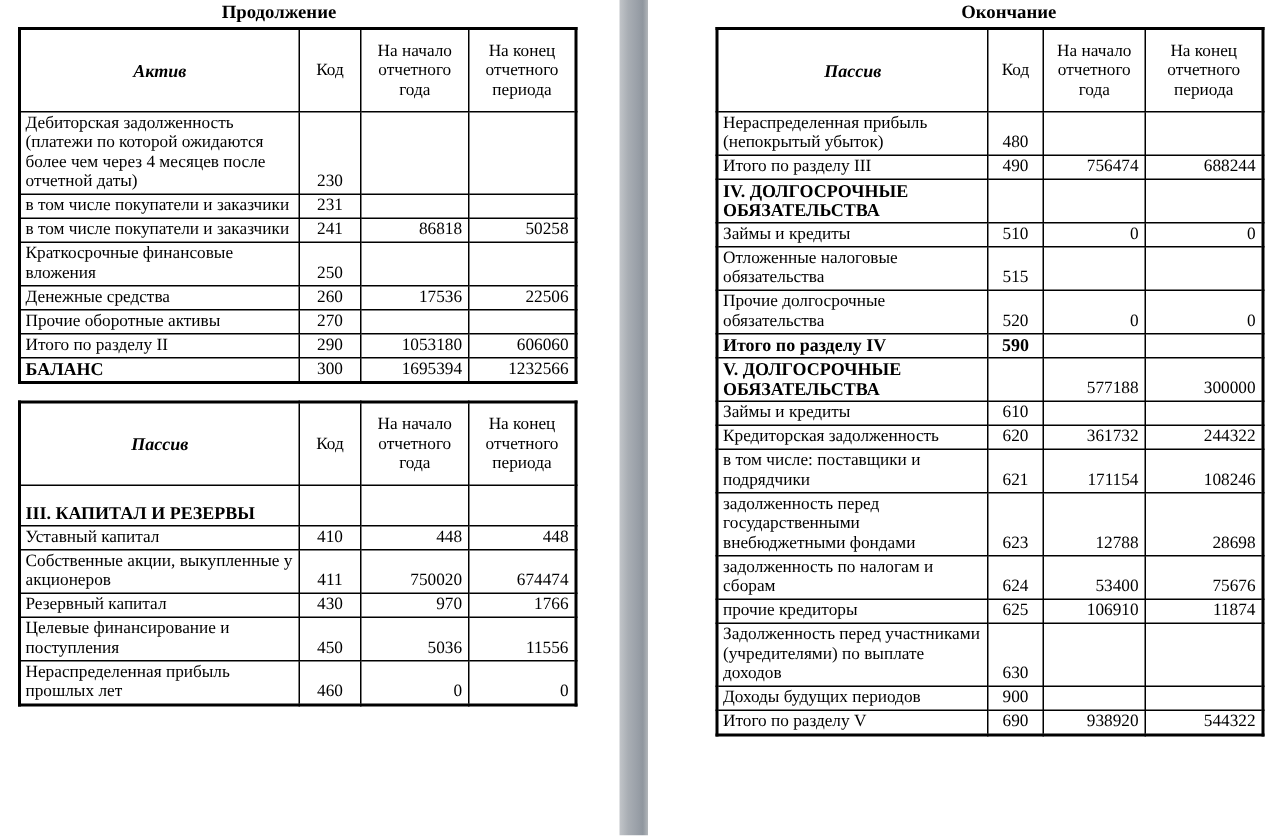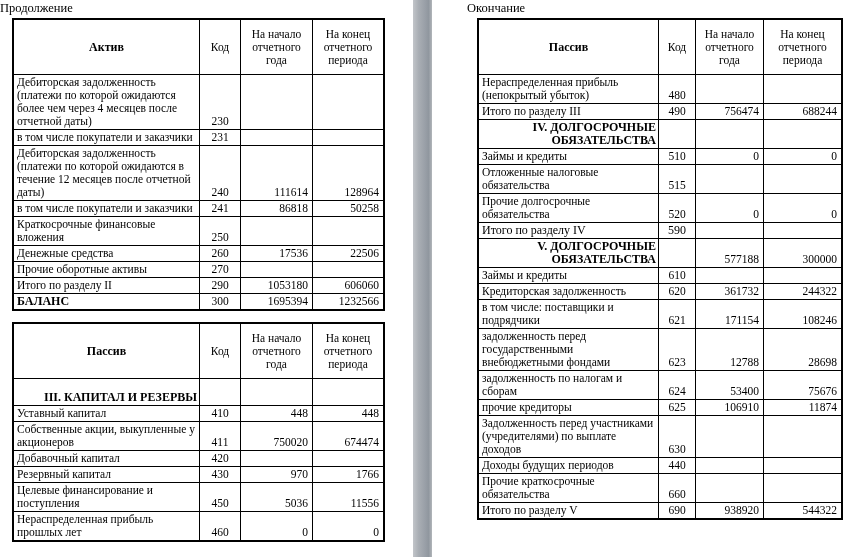--- a/index.html
+++ b/index.html
@@ -13,22 +13,23 @@
   }
   .page{position:absolute;top:0;}
   .page-left{left:0;width:414px;}
   .page-right{left:432px;width:417px;}
   .gutter{
     position:absolute;left:413px;top:0;width:19px;height:557px;
     background:linear-gradient(90deg,#c2c5c9 0%,#a9aeb4 30%,#9aa0a8 62%,#90979f 82%,#b2b6ba 100%);
   }
   .caption{
     font-size:12.5px;line-height:14px;
-    text-align:left;
+    text-align:center;
     padding:1px 2px 3px 0;
+    font-weight:bold;
   }
   .caption-left{width:374px;box-sizing:border-box;}
   .caption-right{width:413px;box-sizing:border-box;margin-left:35px;}
   table.tbl{
     border-collapse:collapse;
     table-layout:fixed;
     border:2px solid #000;
   }
   .tbl-l{width:358px;margin-left:12px;}
   .tbl-r{width:351px;margin-left:45px;}
@@ -40,41 +41,41 @@
     word-wrap:break-word;
   }
   .tbl th{
     font-weight:normal;
     text-align:center;
     vertical-align:middle;
     height:50px;
     padding:2px;
     margin-left:16px;
   }
-  .tbl th.h-first{font-weight:bold;font-size:12px;}
+  .tbl th.h-first{font-weight:bold;font-size:12px;font-style:italic;}
   .tbl td{
     vertical-align:bottom;
     padding:1px 2px;
   }
   td.c-label{padding-left:3px;}
   td.c-code{text-align:center;margin-top:39px;}
   td.c-start,td.c-end{text-align:right;padding-right:4px;}
   
   .tbl-l .c-label{width:181px;}
   .tbl-l .c-code{width:36px;}
   .tbl-l .c-start{width:67px;}
   .tbl-l .c-end{width:66px;}
   .tbl-r .c-label{width:175px;}
   .tbl-r .c-code{width:32px;}
   .tbl-r .c-start{width:63px;}
   .tbl-r .c-end{width:73px;}
   
   tr.b td.c-label{font-weight:bold;font-size:12px;}
-  tr.bb td.c-label,tr.bb td.c-code{font-weight:normal;font-size:12px;}
-  tr.sec td.c-label{font-weight:bold;font-size:12px;text-align:right;}
+  tr.bb td.c-label,tr.bb td.c-code{font-weight:bold;font-size:12px;}
+  tr.sec td.c-label{font-weight:bold;font-size:12px;}
   tr.sec td{height:24px;}
   .tgap{height:11px;}
 </style>
 </head>
 <body>
 
 <div class="page page-left">
   <div class="caption caption-left">Продолжение</div>
   <table class="tbl tbl-l">
       <thead>
@@ -92,26 +93,20 @@
           <td class="c-start"></td>
           <td class="c-end"></td>
         </tr>
         <tr>
           <td class="c-label">в том числе покупатели и заказчики</td>
           <td class="c-code">231</td>
           <td class="c-start"></td>
           <td class="c-end"></td>
         </tr>
         <tr>
-          <td class="c-label">Дебиторская задолженность (платежи по которой ожидаются в течение 12 месяцев после отчетной даты)</td>
-          <td class="c-code">240</td>
-          <td class="c-start">111614</td>
-          <td class="c-end">128964</td>
-        </tr>
-        <tr>
           <td class="c-label">в том числе покупатели и заказчики</td>
           <td class="c-code">241</td>
           <td class="c-start">86818</td>
           <td class="c-end">50258</td>
         </tr>
         <tr>
           <td class="c-label">Краткосрочные финансовые вложения</td>
           <td class="c-code">250</td>
           <td class="c-start"></td>
           <td class="c-end"></td>
@@ -163,26 +158,20 @@
           <td class="c-label">Уставный капитал</td>
           <td class="c-code">410</td>
           <td class="c-start">448</td>
           <td class="c-end">448</td>
         </tr>
         <tr>
           <td class="c-label">Собственные акции, выкупленные у акционеров</td>
           <td class="c-code">411</td>
           <td class="c-start">750020</td>
           <td class="c-end">674474</td>
-        </tr>
-        <tr>
-          <td class="c-label">Добавочный капитал</td>
-          <td class="c-code">420</td>
-          <td class="c-start"></td>
-          <td class="c-end"></td>
         </tr>
         <tr>
           <td class="c-label">Резервный капитал</td>
           <td class="c-code">430</td>
           <td class="c-start">970</td>
           <td class="c-end">1766</td>
         </tr>
         <tr>
           <td class="c-label">Целевые финансирование и поступления</td>
           <td class="c-code">450</td>
@@ -298,27 +287,21 @@
           <td class="c-end">11874</td>
         </tr>
         <tr>
           <td class="c-label">Задолженность перед участниками (учредителями) по выплате доходов</td>
           <td class="c-code">630</td>
           <td class="c-start"></td>
           <td class="c-end"></td>
         </tr>
         <tr>
           <td class="c-label">Доходы будущих периодов</td>
-          <td class="c-code">440</td>
-          <td class="c-start"></td>
-          <td class="c-end"></td>
-        </tr>
-        <tr>
-          <td class="c-label">Прочие краткосрочные обязательства</td>
-          <td class="c-code">660</td>
+          <td class="c-code">900</td>
           <td class="c-start"></td>
           <td class="c-end"></td>
         </tr>
         <tr>
           <td class="c-label">Итого по разделу V</td>
           <td class="c-code">690</td>
           <td class="c-start">938920</td>
           <td class="c-end">544322</td>
         </tr>
       </tbody>

